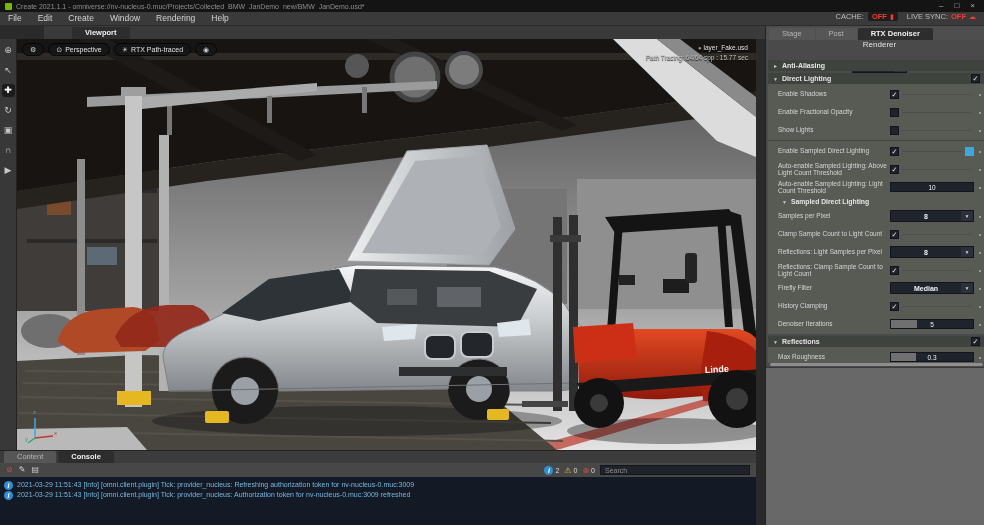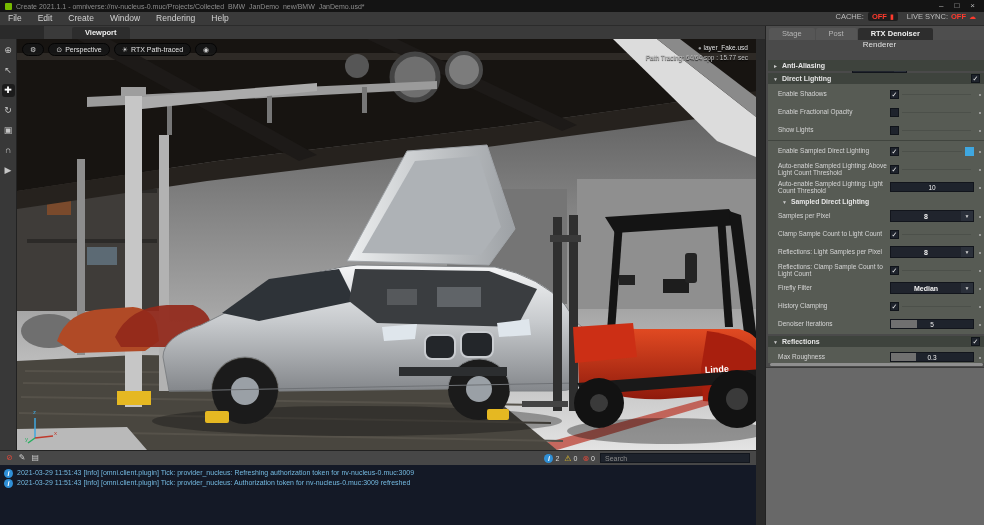--- a/index.html
+++ b/index.html
@@ -488,20 +488,24 @@
             </div>
             <span class="dot"></span>
           </div>
         </div>
       </div>
     <div id="rp-hscroll"></div>
     <div id="rp-proppanel"></div>
   </div>
 
   <div id="console" class="abs">
+    <div id="console-tabs">
+      <span class="tab">Content</span>
+      <span class="tab active">Console</span>
+    </div>
     <div id="console-toolbar">
       <span class="cti red">⊘</span>
       <span class="cti">✎</span>
       <span class="cti">▤</span>
       <span id="console-right">
         <span class="count">
           <span class="infodot">i</span>
           <span>2</span>
         </span>
         <span class="count">

